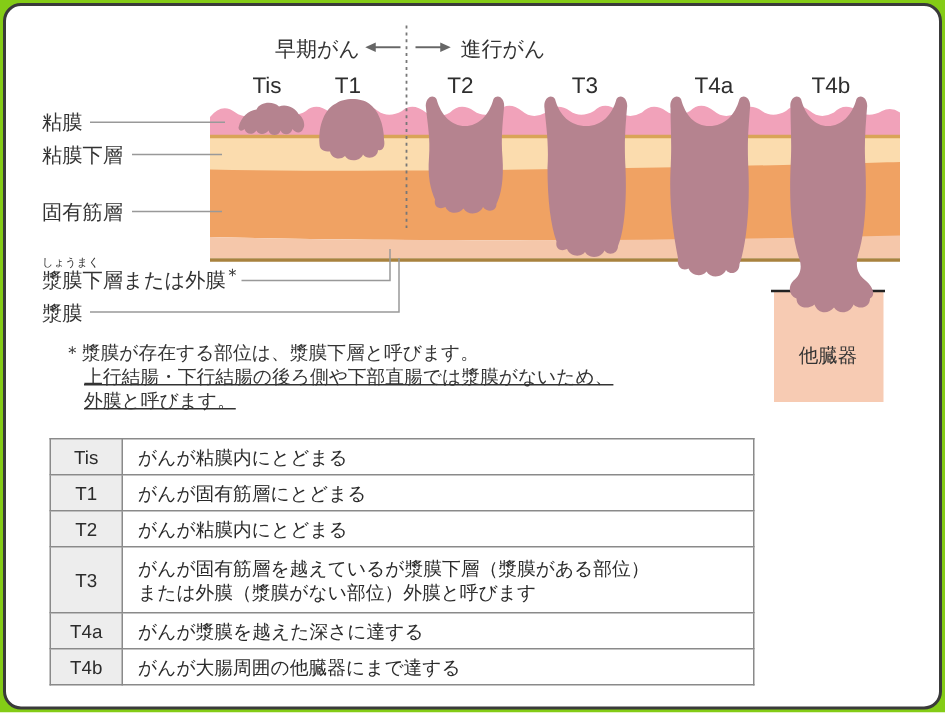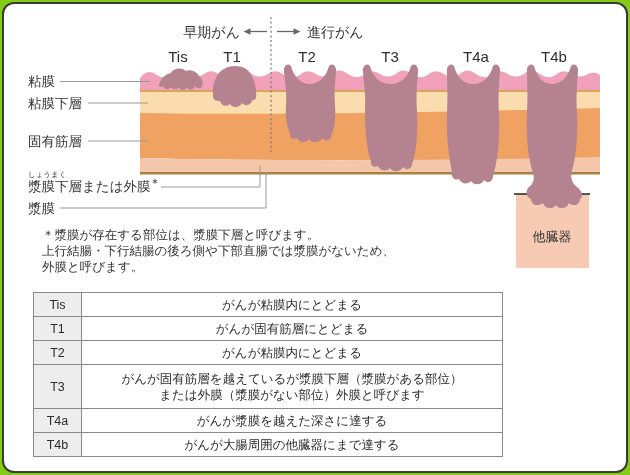--- a/index.html
+++ b/index.html
@@ -9,25 +9,25 @@
   svg.diagram{position:absolute;left:0;top:0;}
   svg text{fill:#333;}
   .jp{font-size:13.5px;}
   .stage-lbl{font-size:15px;fill:#2e2e2e;}
   .hdr-lbl{font-size:14px;}
   .furi{font-size:7.5px;}
   .organ-lbl{font-size:13px;}
   .ast{font-size:12px;}
   .footnote{position:absolute;left:42px;top:227px;font-size:12.5px;line-height:16px;color:#333;}
   .footnote .fline{white-space:nowrap;}
-  .footnote .indent{}
+  .footnote .indent{margin-left:14px;text-decoration:underline;}
   .tnm-table{position:absolute;left:33px;top:292px;border-collapse:collapse;font-size:12.5px;color:#2b2b2b;}
   .tnm-table td{border:1px solid #8a8a8a;}
   .tnm-table td.stage{width:45px;min-width:45px;text-align:center;background:#EDEDED;}
-  .tnm-table td.desc{width:400px;padding:2px 10px;white-space:pre-line;line-height:16px;text-align:center;}
+  .tnm-table td.desc{width:400px;padding:2px 10px;white-space:pre-line;line-height:16px;}
   .tnm-table tr{height:24px;}
   .tnm-table tr.tall{height:44px;}
 </style>
 </head>
 <body>
 
 <div class="stage-canvas">
   <div class="frame"></div>
 
   <svg class="diagram" width="630" height="475" viewBox="0 0 630 475">

